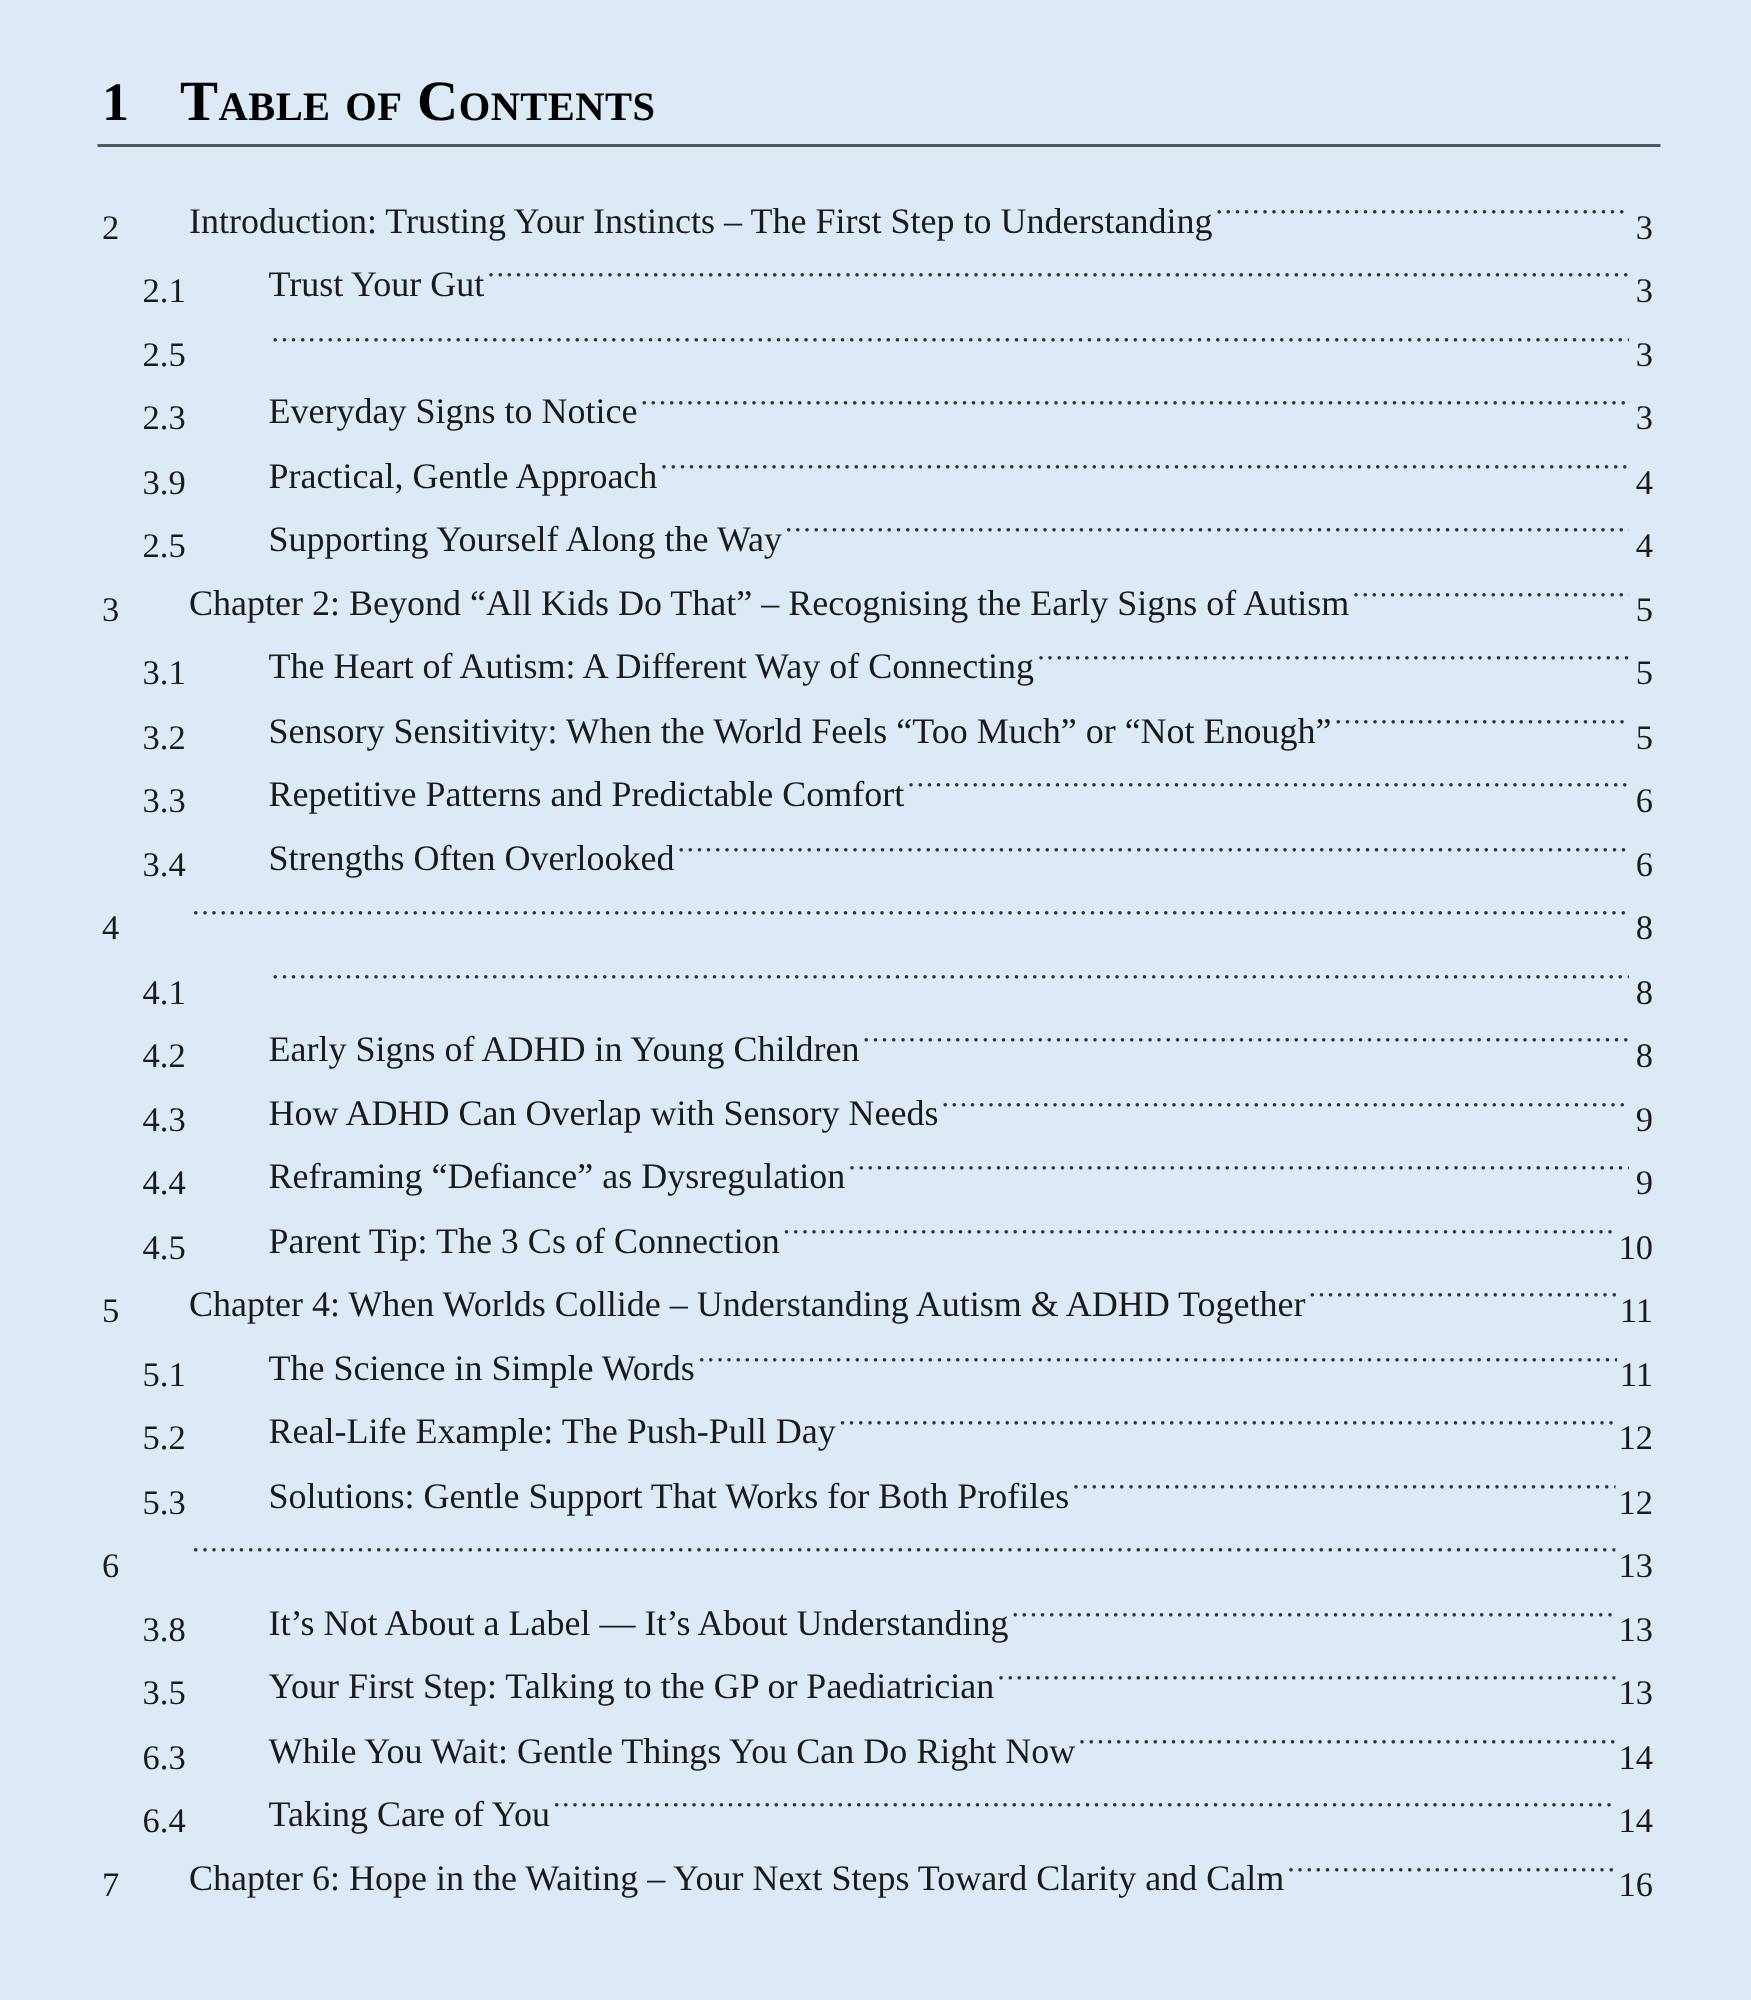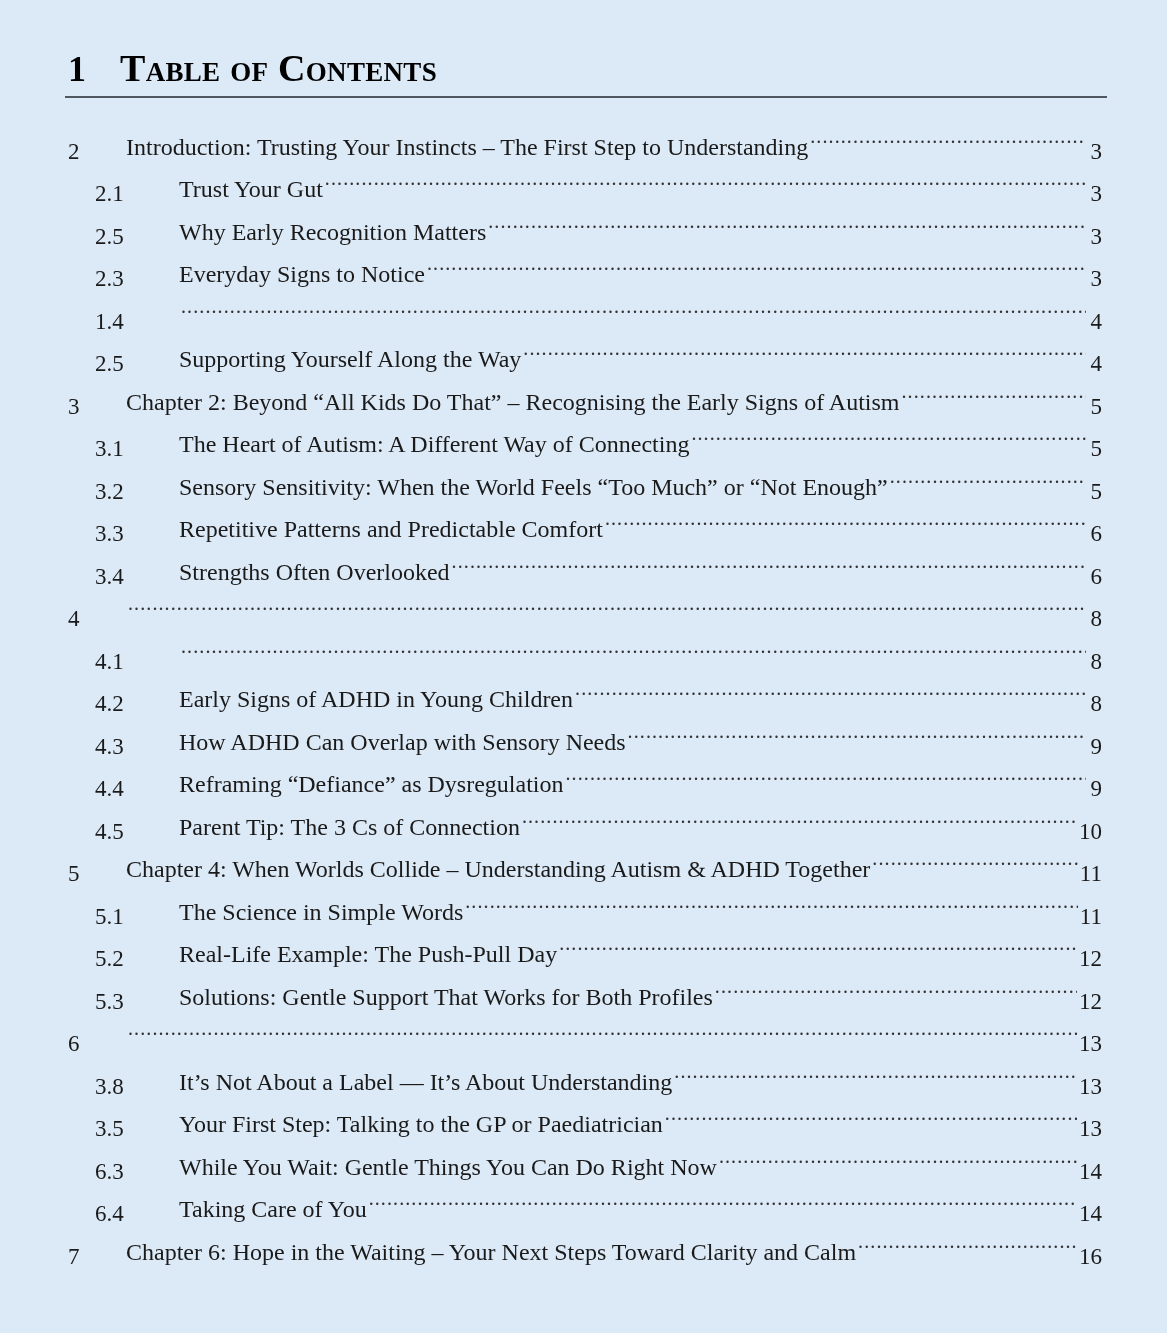--- a/index.html
+++ b/index.html
@@ -124,32 +124,32 @@
     <span class="page-num">3</span>
   </div>
       <div class="toc-row level-2">
     <span class="idx">2.1</span>
     <span class="label">Trust Your Gut</span>
     <span class="leader"></span>
     <span class="page-num">3</span>
   </div>
       <div class="toc-row level-2">
     <span class="idx">2.5</span>
-    <span class="label">Why Early Recognition Matters</span>
     <span class="leader"></span>
     <span class="page-num">3</span>
   </div>
       <div class="toc-row level-2">
     <span class="idx">2.3</span>
     <span class="label">Everyday Signs to Notice</span>
     <span class="leader"></span>
     <span class="page-num">3</span>
   </div>
       <div class="toc-row level-2">
-    <span class="idx">1.4</span>
+    <span class="idx">3.9</span>
+    <span class="label">Practical, Gentle Approach</span>
     <span class="leader"></span>
     <span class="page-num">4</span>
   </div>
       <div class="toc-row level-2">
     <span class="idx">2.5</span>
     <span class="label">Supporting Yourself Along the Way</span>
     <span class="leader"></span>
     <span class="page-num">4</span>
   </div>
       <div class="toc-row level-1">

